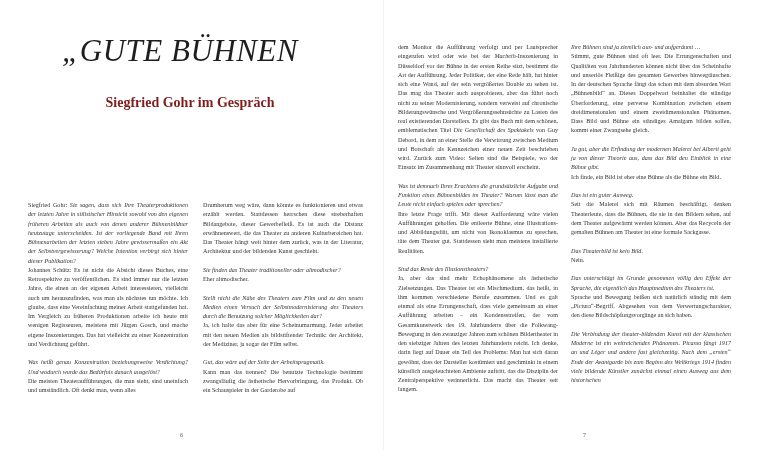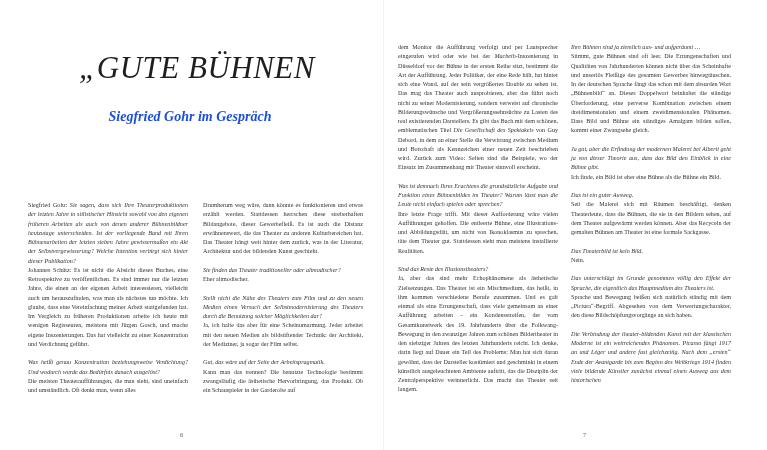--- a/index.html
+++ b/index.html
@@ -3,24 +3,24 @@
 <meta charset="utf-8">
 <style>
   html, body { margin:0; padding:0; background:#ffffff; }
   body { width:767px; height:450px; position:relative; overflow:hidden;
          font-family:"Liberation Serif","DejaVu Serif",serif; color:#2a2a2a; }
   .page { position:absolute; top:0; height:450px; }
   .page.left { left:0; width:383px; }
   .page.right { left:384px; width:383px; }
   .title { position:absolute; left:62px; top:36px; width:260px;
            font-style:italic; font-size:31px; line-height:30px; letter-spacing:0.5px;
-           color:#1e1e1e; margin:17px; font-weight:normal; }
+           color:#1e1e1e; margin:0; font-weight:normal; }
   .title span { display:block; }
-  .subtitle { position:absolute; left:60px; top:108px; width:260px; text-align:center;
-              font-style:italic; font-size:14px; line-height:17px; color:#1d4ed8; margin:0; }
+  .subtitle { position:absolute; left:60px; top:94px; width:260px; text-align:center;
+              font-size:14px; line-height:17px; color:#7f1d1d; margin:0; }
   .subtitle span { display:block; }
   .col { position:absolute; font-size:6.1px; line-height:9.25px; text-align:justify;
          color:#333; hyphens:auto; }
   .col p { margin:0; }
   .col .q { font-style:italic; }
   .col .gap { height:9.25px; }
   .col1 { left:28px; top:201px; width:160px; }
   .col2 { left:203px; top:201px; width:160px; }
   .col3 { left:398px; top:43px; width:160px; }
   .col4 { left:571px; top:43px; width:160px; }

